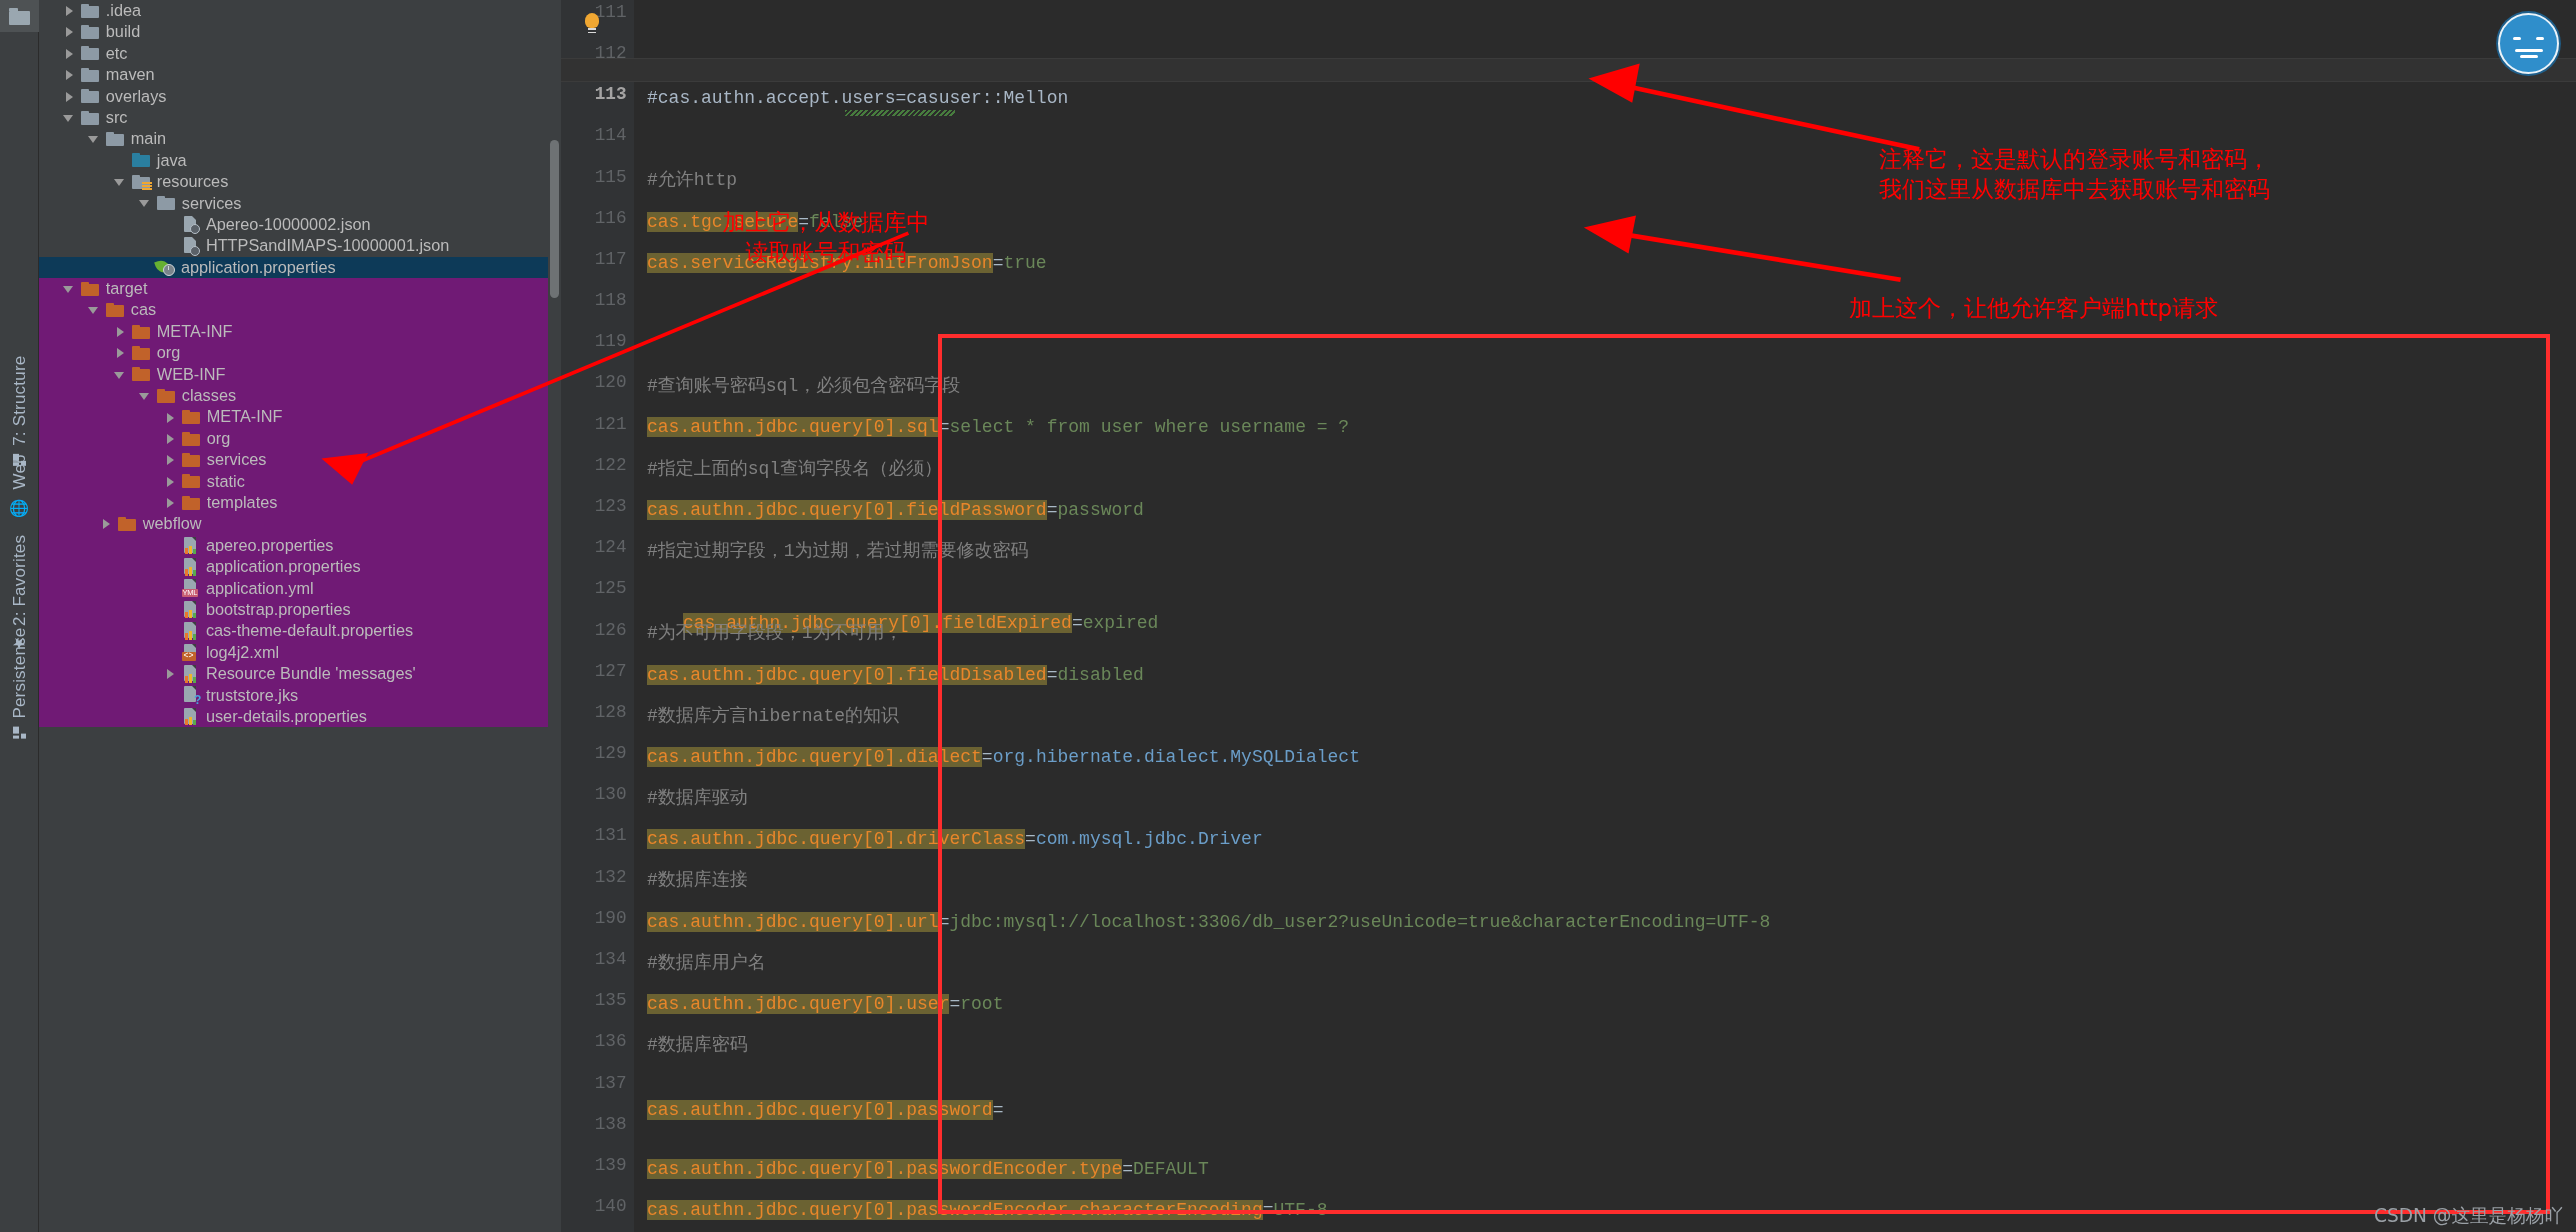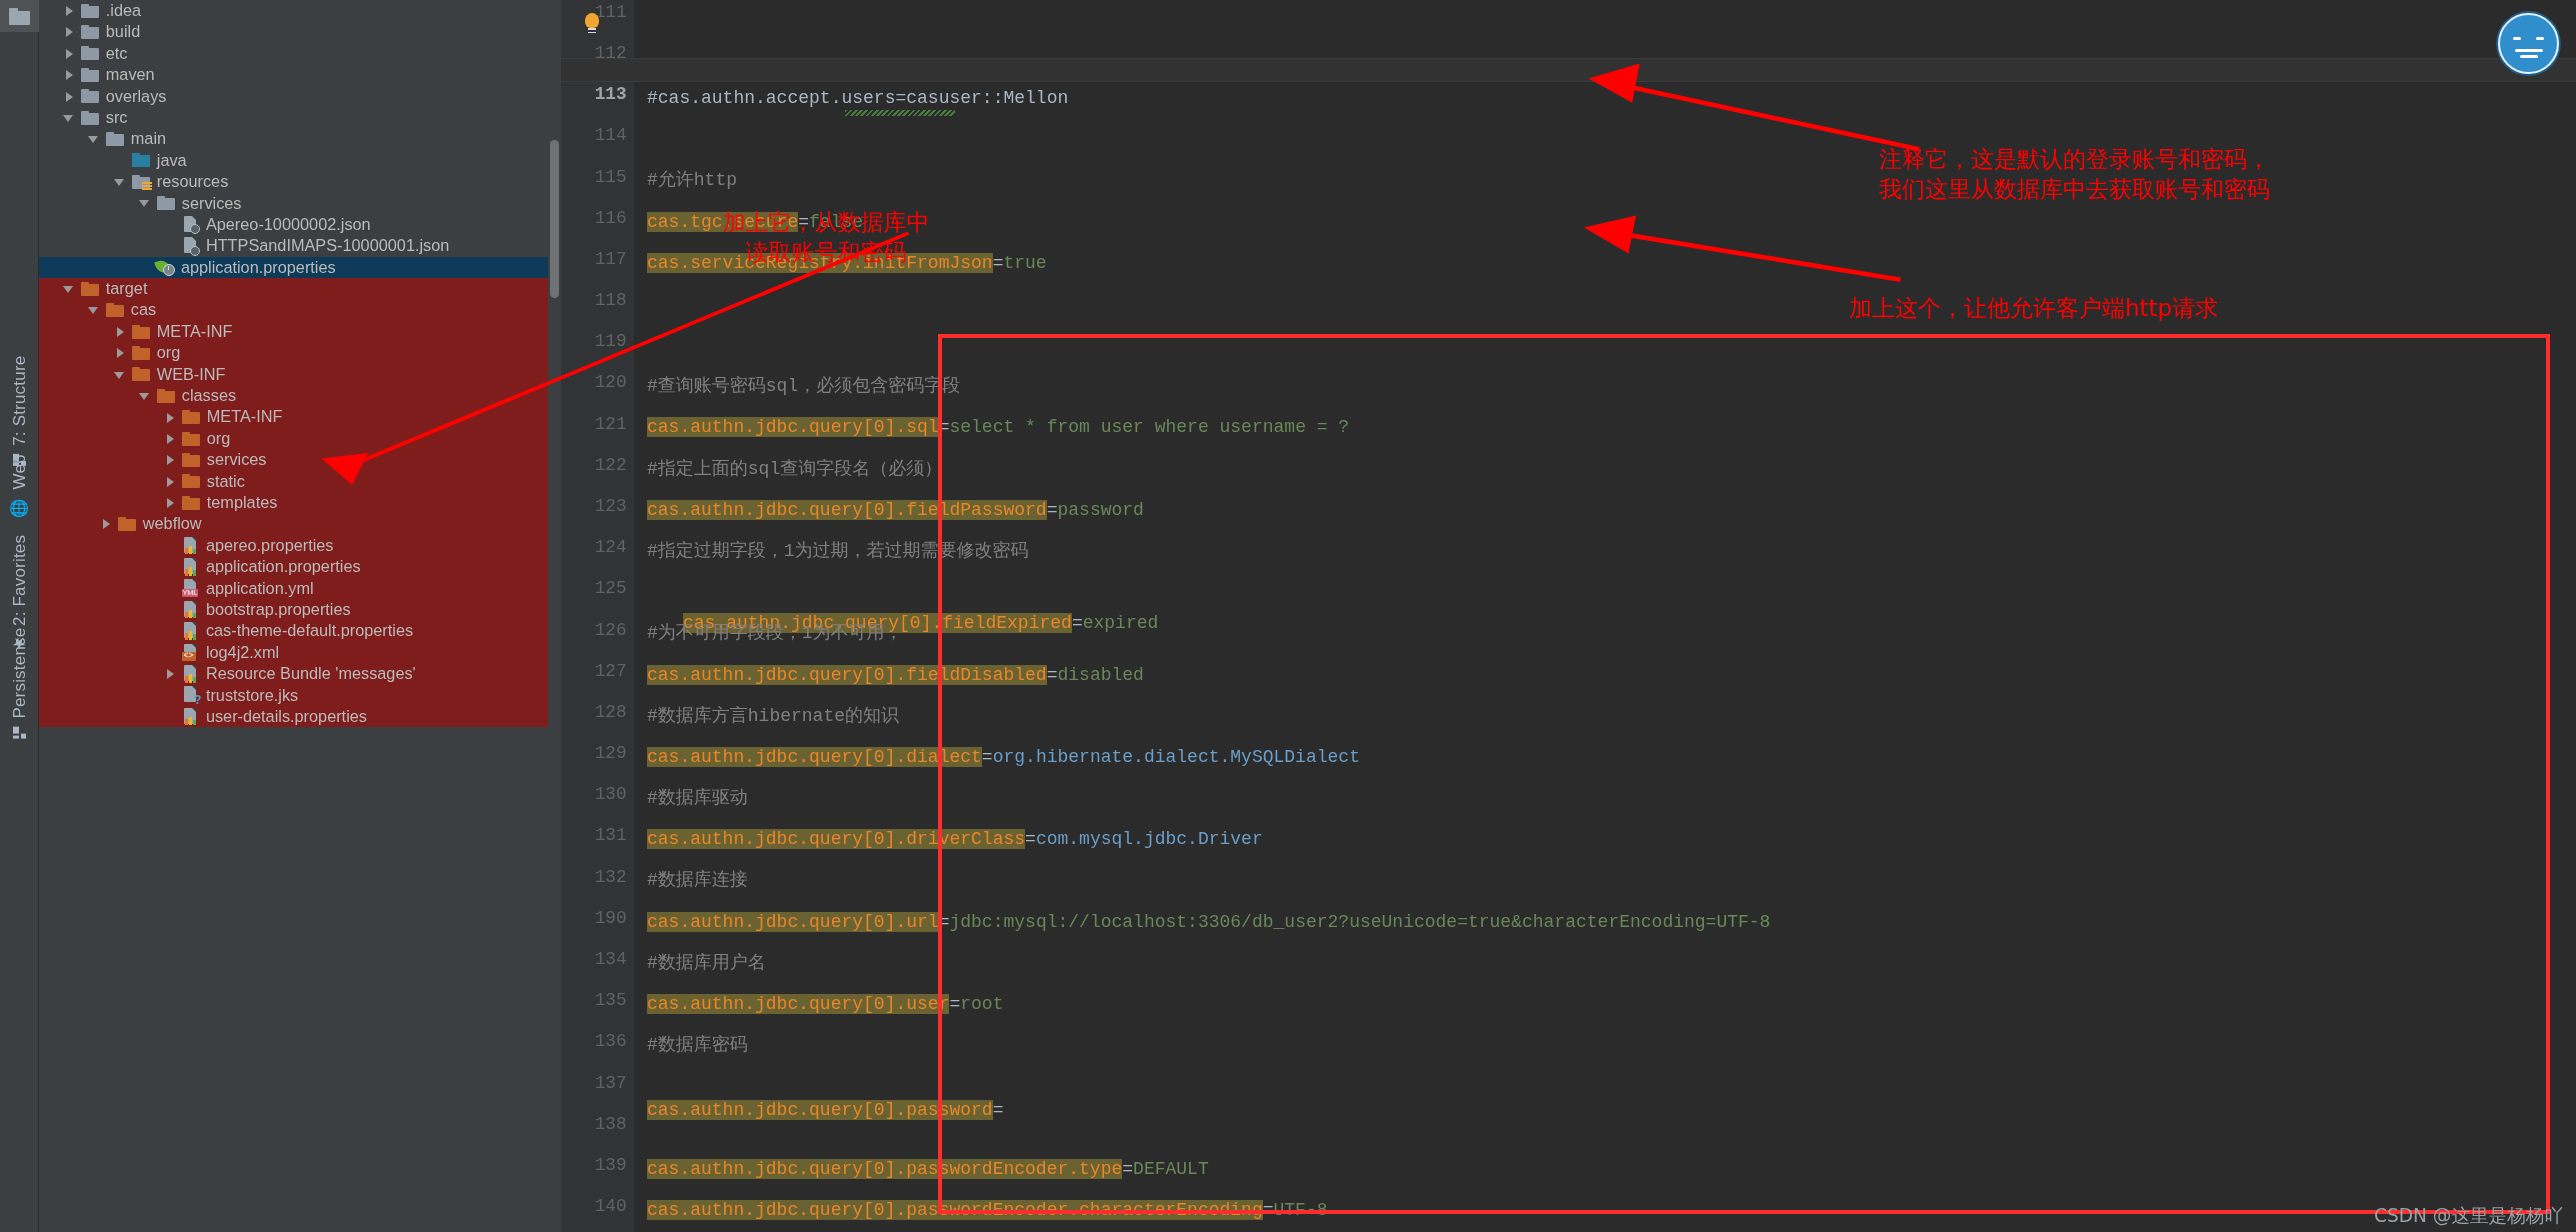--- a/index.html
+++ b/index.html
@@ -51,21 +51,21 @@
 
   
   .project-tree {
     width: 509px; flex: 0 0 509px; height: 1233px;
     background: #3c3f41; position: relative; overflow: hidden;
   }
   .row {
     height: 21.4px; line-height: 21.4px; display: flex; align-items: center;
     color: #bbbbbb; font-size: 16.3px; white-space: nowrap; position: relative;
   }
-  .row.excluded { background: #7f1d1d; }
+  .row.excluded { background: #701a75; }
   .row.selected { background: #0d3a58; }
   .arrow {
     width: 13px; height: 13px; flex: 0 0 13px; margin-right: 4.7px; position: relative;
   }
   .arrow.right:after {
     content:""; position:absolute; left:2.8px; top:1.9px;
     border-left: 7.5px solid #9a9a9a;
     border-top: 5.6px solid transparent; border-bottom: 5.6px solid transparent;
   }
   .arrow.down:after {

